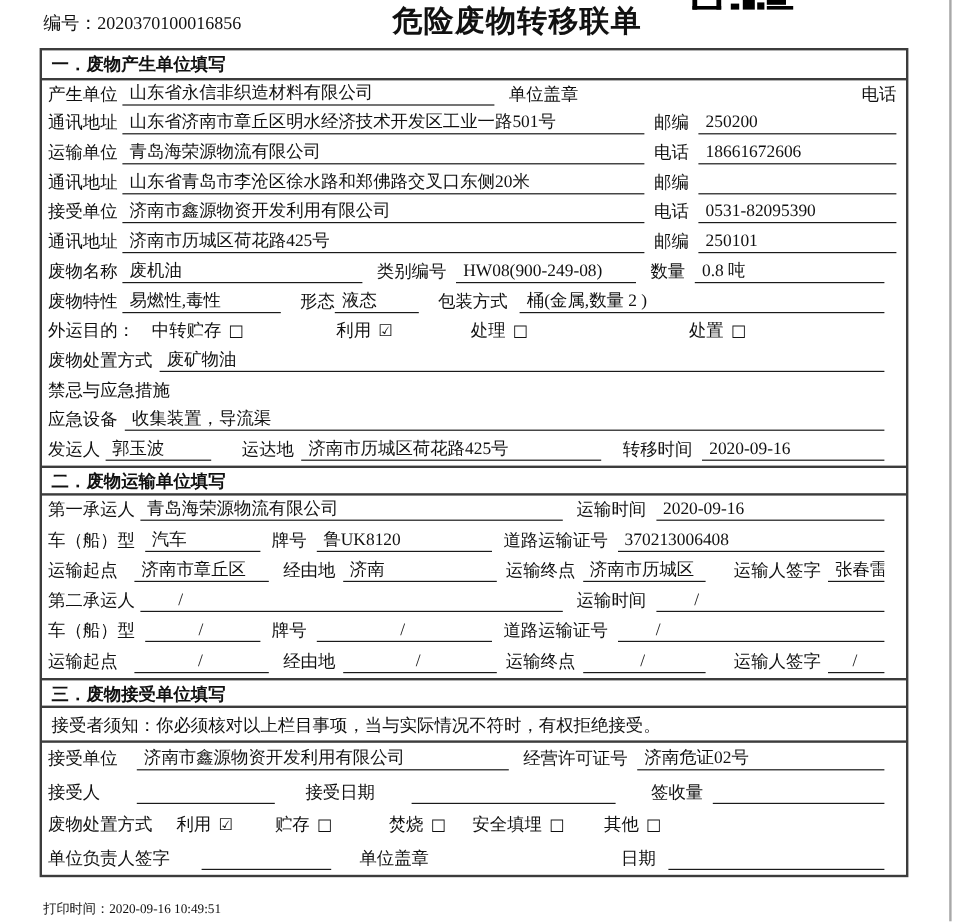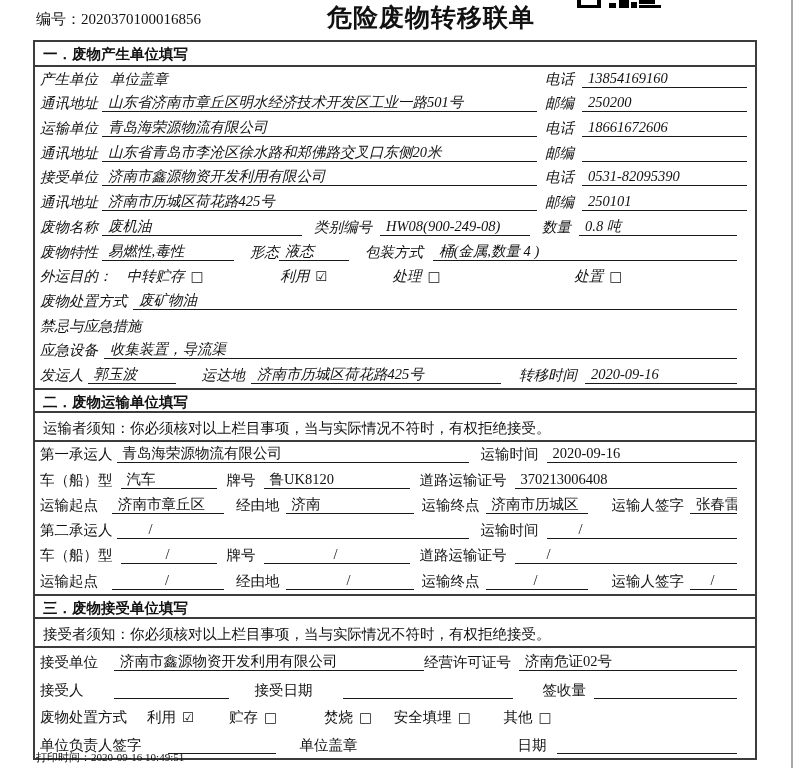--- a/index.html
+++ b/index.html
@@ -34,21 +34,21 @@
   }
   .sec-h.mid{border-top:2px solid #3c3c3c;}
   .note{
     font-size:14.5px;height:29px;box-sizing:border-box;padding:7px 8px 0 8px;
     border-bottom:2px solid #3c3c3c;line-height:17px;
   }
   .row{
     display:flex;align-items:flex-end;box-sizing:border-box;
     padding:0 8px 4px 5px;font-size:14.5px;line-height:17px;
   }
-  .s1{height:24.7px;font-style:italic;}
+  .s1{height:24.7px;}
   .s2{height:25.3px;}
   .s3{height:27.5px;}
   .lbl{white-space:nowrap;flex:0 0 auto;}
   .fld{
     border-bottom:1.3px solid #1a1a1a;white-space:nowrap;box-sizing:border-box;
     padding:0 2px 0 6px;flex:0 0 auto;overflow:hidden;min-height:16px;
   }
   .grow{flex:1 1 auto;margin-right:8px;}
   .grow.last{margin-right:10px;}
   .rlbl{flex:0 0 auto;white-space:nowrap;}
@@ -77,24 +77,24 @@
     <i class="p5"></i>
     <i class="p6"></i>
 </div>
 
 <div class="form">
 
   <div class="sec-h">一．废物产生单位填写</div>
 
   <div class="row s1">
     <span class="lbl">产生单位</span>
+    <span class="fld" style="width:310px;margin-left:4px">山东省永信非织造材料有限公司</span>
     <span class="lbl" style="margin-left:12px">单位盖章</span>
     <span class="spacer"></span>
     <span class="rlbl">电话</span>
-    <span class="fld rfld">13854169160</span>
   </div>
 
   <div class="row s1">
     <span class="lbl">通讯地址</span>
     <span class="fld grow" style="margin-left:4px">山东省济南市章丘区明水经济技术开发区工业一路501号</span>
     <span class="rlbl">邮编</span>
     <span class="fld rfld">250200</span>
   </div>
 
   <div class="row s1">
@@ -133,21 +133,21 @@
     <span class="lbl" style="margin-left:12px">数量</span>
     <span class="fld grow last" style="margin-left:8px">0.8 吨</span>
   </div>
 
   <div class="row s1">
     <span class="lbl">废物特性</span>
     <span class="fld" style="width:132px;margin-left:4px">易燃性,毒性</span>
     <span class="lbl" style="margin-left:16px">形态</span>
     <span class="fld" style="width:70px;">液态</span>
     <span class="lbl" style="margin-left:16px">包装方式</span>
-    <span class="fld grow last" style="margin-left:10px">桶(金属,数量 4 )</span>
+    <span class="fld grow last" style="margin-left:10px">桶(金属,数量 2 )</span>
   </div>
 
   <div class="row s1">
     <span class="lbl">外运目的：</span>
     <span class="opt" style="margin-left:14px"><span>中转贮存</span><span class="box">□</span></span>
     <span class="opt" style="margin-left:77px"><span>利用</span><span class="box">☑</span></span>
     <span class="opt" style="margin-left:65px"><span>处理</span><span class="box">□</span></span>
     <span class="opt" style="margin-left:134px"><span>处置</span><span class="box">□</span></span>
   </div>
 
@@ -168,21 +168,20 @@
   <div class="row s1">
     <span class="lbl">发运人</span>
     <span class="fld" style="width:88px;margin-left:4px">郭玉波</span>
     <span class="lbl" style="margin-left:26px">运达地</span>
     <span class="fld" style="width:250px;margin-left:6px">济南市历城区荷花路425号</span>
     <span class="lbl" style="margin-left:18px">转移时间</span>
     <span class="fld grow last" style="margin-left:8px">2020-09-16</span>
   </div>
 
   <div class="sec-h mid">二．废物运输单位填写</div>
-  <div class="note">运输者须知：你必须核对以上栏目事项，当与实际情况不符时，有权拒绝接受。</div>
 
   <div class="row s2">
     <span class="lbl">第一承运人</span>
     <span class="fld" style="width:352px;margin-left:4px">青岛海荣源物流有限公司</span>
     <span class="lbl" style="margin-left:12px">运输时间</span>
     <span class="fld grow last" style="margin-left:8px">2020-09-16</span>
   </div>
 
   <div class="row s2">
     <span class="lbl">车（船）型</span>
@@ -230,21 +229,21 @@
     <span class="lbl" style="margin-left:24px">运输人签字</span>
     <span class="fld grow last slash" style="margin-left:6px">/</span>
   </div>
 
   <div class="sec-h mid">三．废物接受单位填写</div>
   <div class="note">接受者须知：你必须核对以上栏目事项，当与实际情况不符时，有权拒绝接受。</div>
 
   <div class="row s3">
     <span class="lbl">接受单位</span>
     <span class="fld" style="width:310px;margin-left:16px">济南市鑫源物资开发利用有限公司</span>
-    <span class="lbl" style="">经营许可证号</span>
+    <span class="lbl" style="margin-left:12px">经营许可证号</span>
     <span class="fld grow last" style="margin-left:8px">济南危证02号</span>
   </div>
 
   <div class="row s3">
     <span class="lbl">接受人</span>
     <span class="fld" style="width:115px;margin-left:30px"></span>
     <span class="lbl" style="margin-left:26px">接受日期</span>
     <span class="fld" style="width:170px;margin-left:30px"></span>
     <span class="lbl" style="margin-left:30px">签收量</span>
     <span class="fld grow last" style="margin-left:8px"></span>

